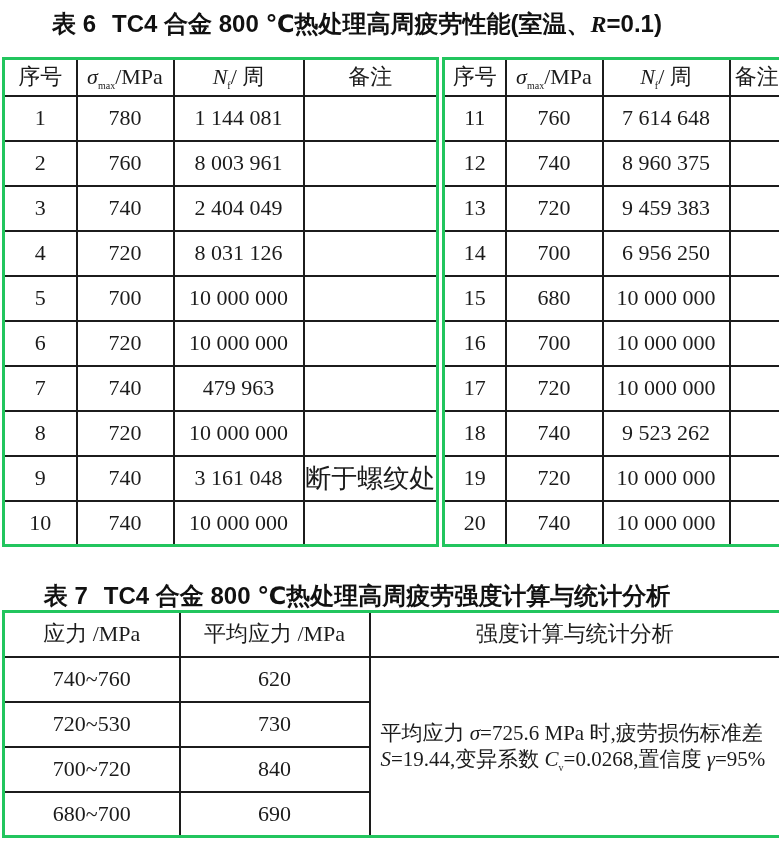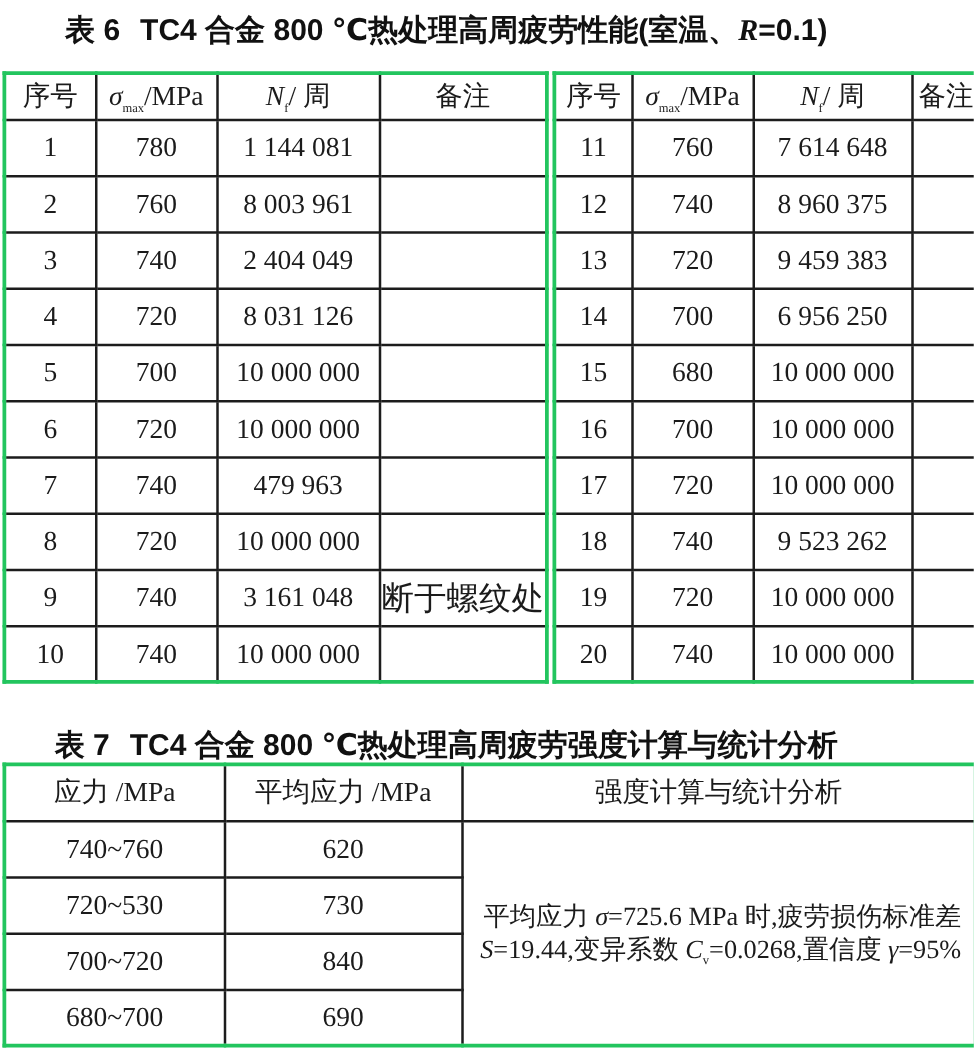--- a/index.html
+++ b/index.html
@@ -33,21 +33,21 @@
 
   #table6-left  { width:434px; }
   #table6-right { width:341px; }
   td[data-name="cell-note"] { font-size:26px; padding:0; }
 
   #table7 { position:absolute; top:610px; left:2px; width:777px; }
   #table7 thead tr { height:45px; }
   #table7 tbody tr { height:45px; }
   .stats-cell {
     font-size:21px; line-height:1.24; white-space:normal;
-    padding:0 10px; text-align:right;font-family:Liberation Serif, serif;
+    padding:0 10px; text-align:left;font-family:Liberation Serif, serif;
   }
 </style>
 </head>
 <body>
 
 <div class="doc-title" id="title1" data-name="table6-title">
   <span data-name="table6-title-label">表 6</span><span class="tgap"></span><span data-name="table6-title-text">TC4 合金 800 ℃热处理高周疲劳性能(室温、</span><span class="r-sym" data-name="stress-ratio-symbol">R</span><span data-name="table6-title-tail">=0.1)</span>
 </div>
 
 <div class="t6wrap" data-name="table6">

